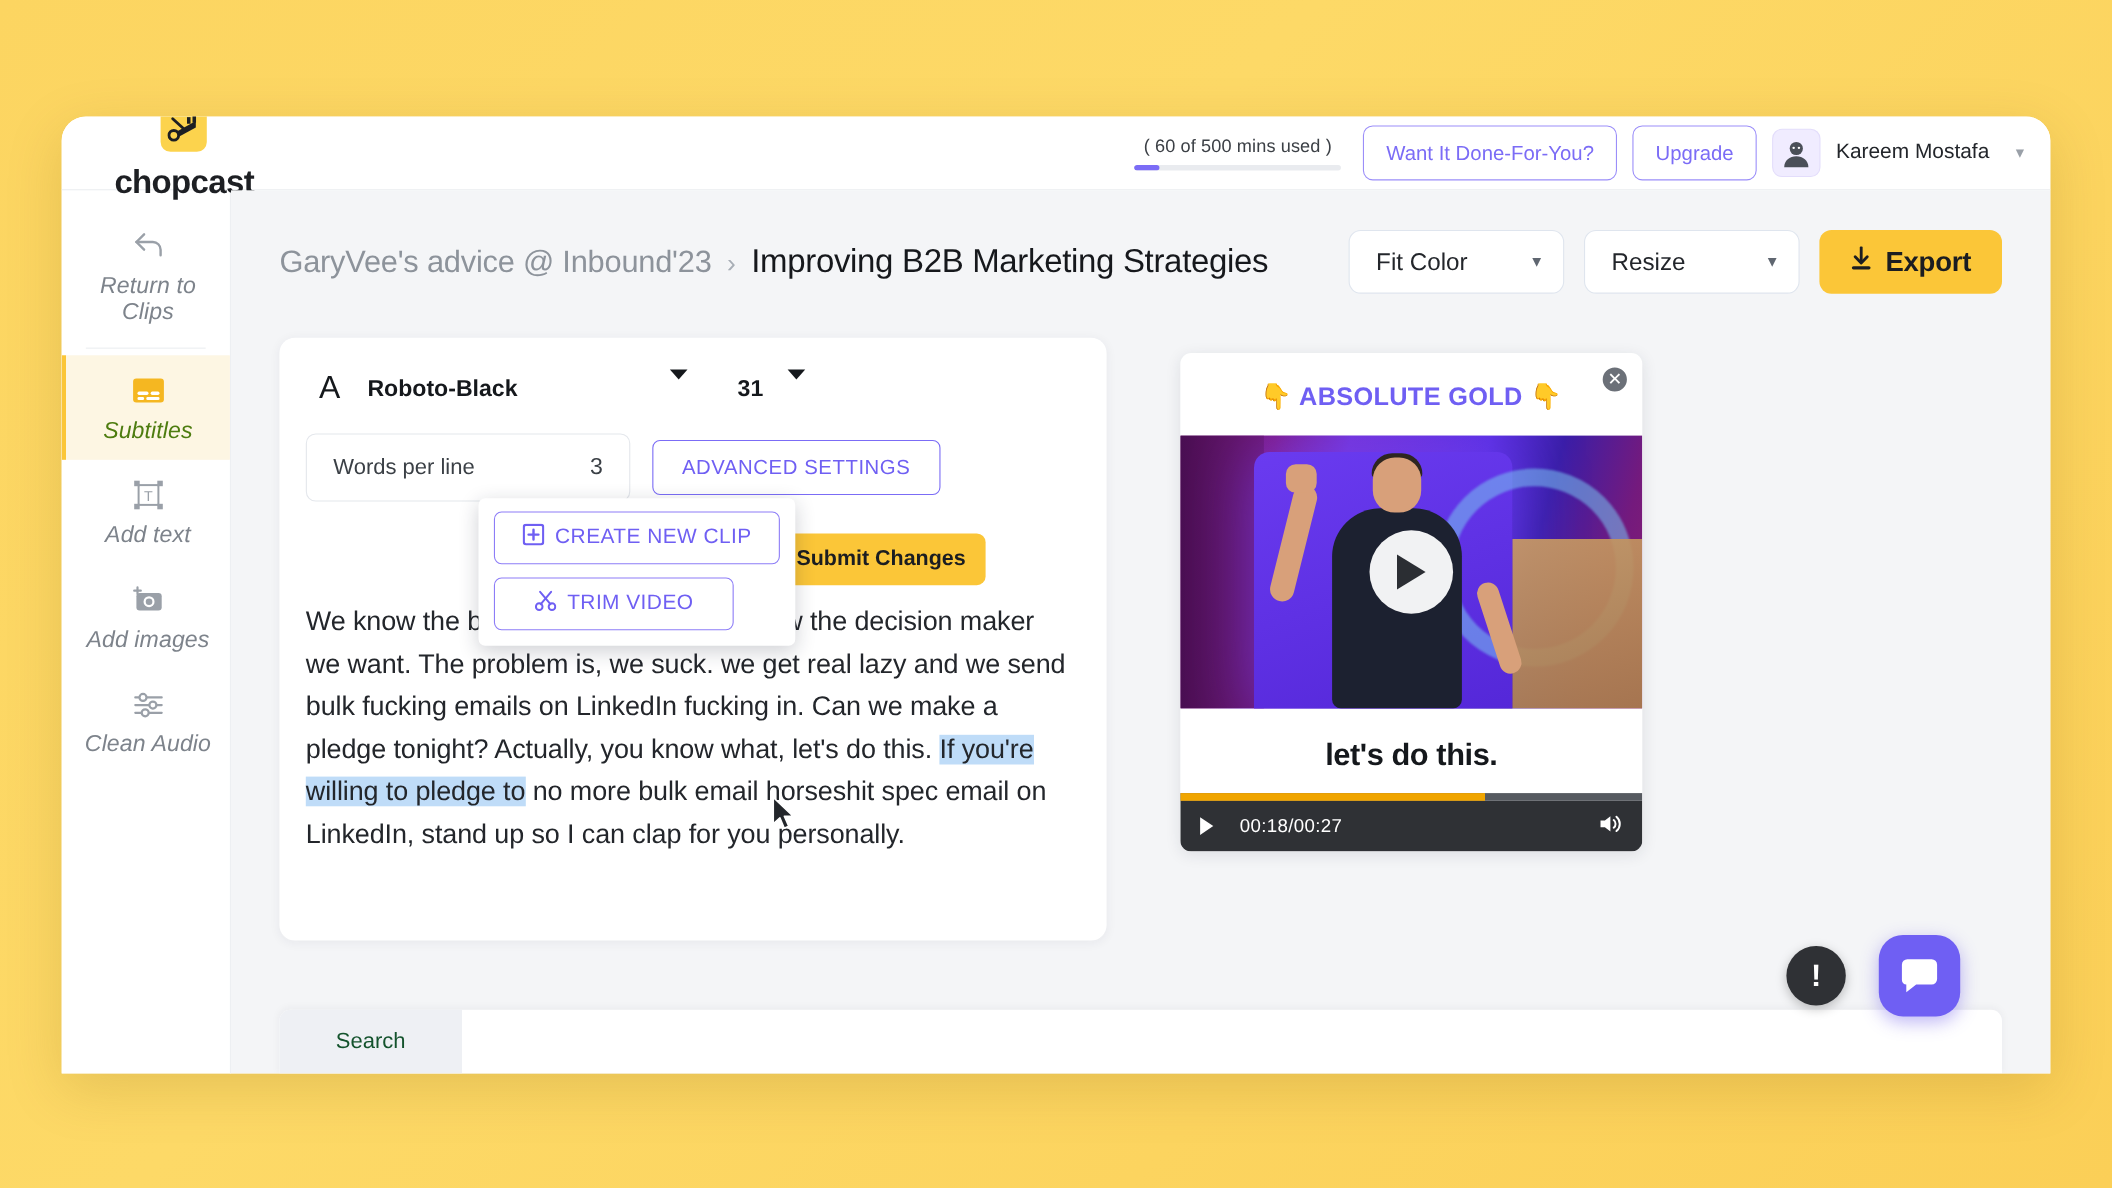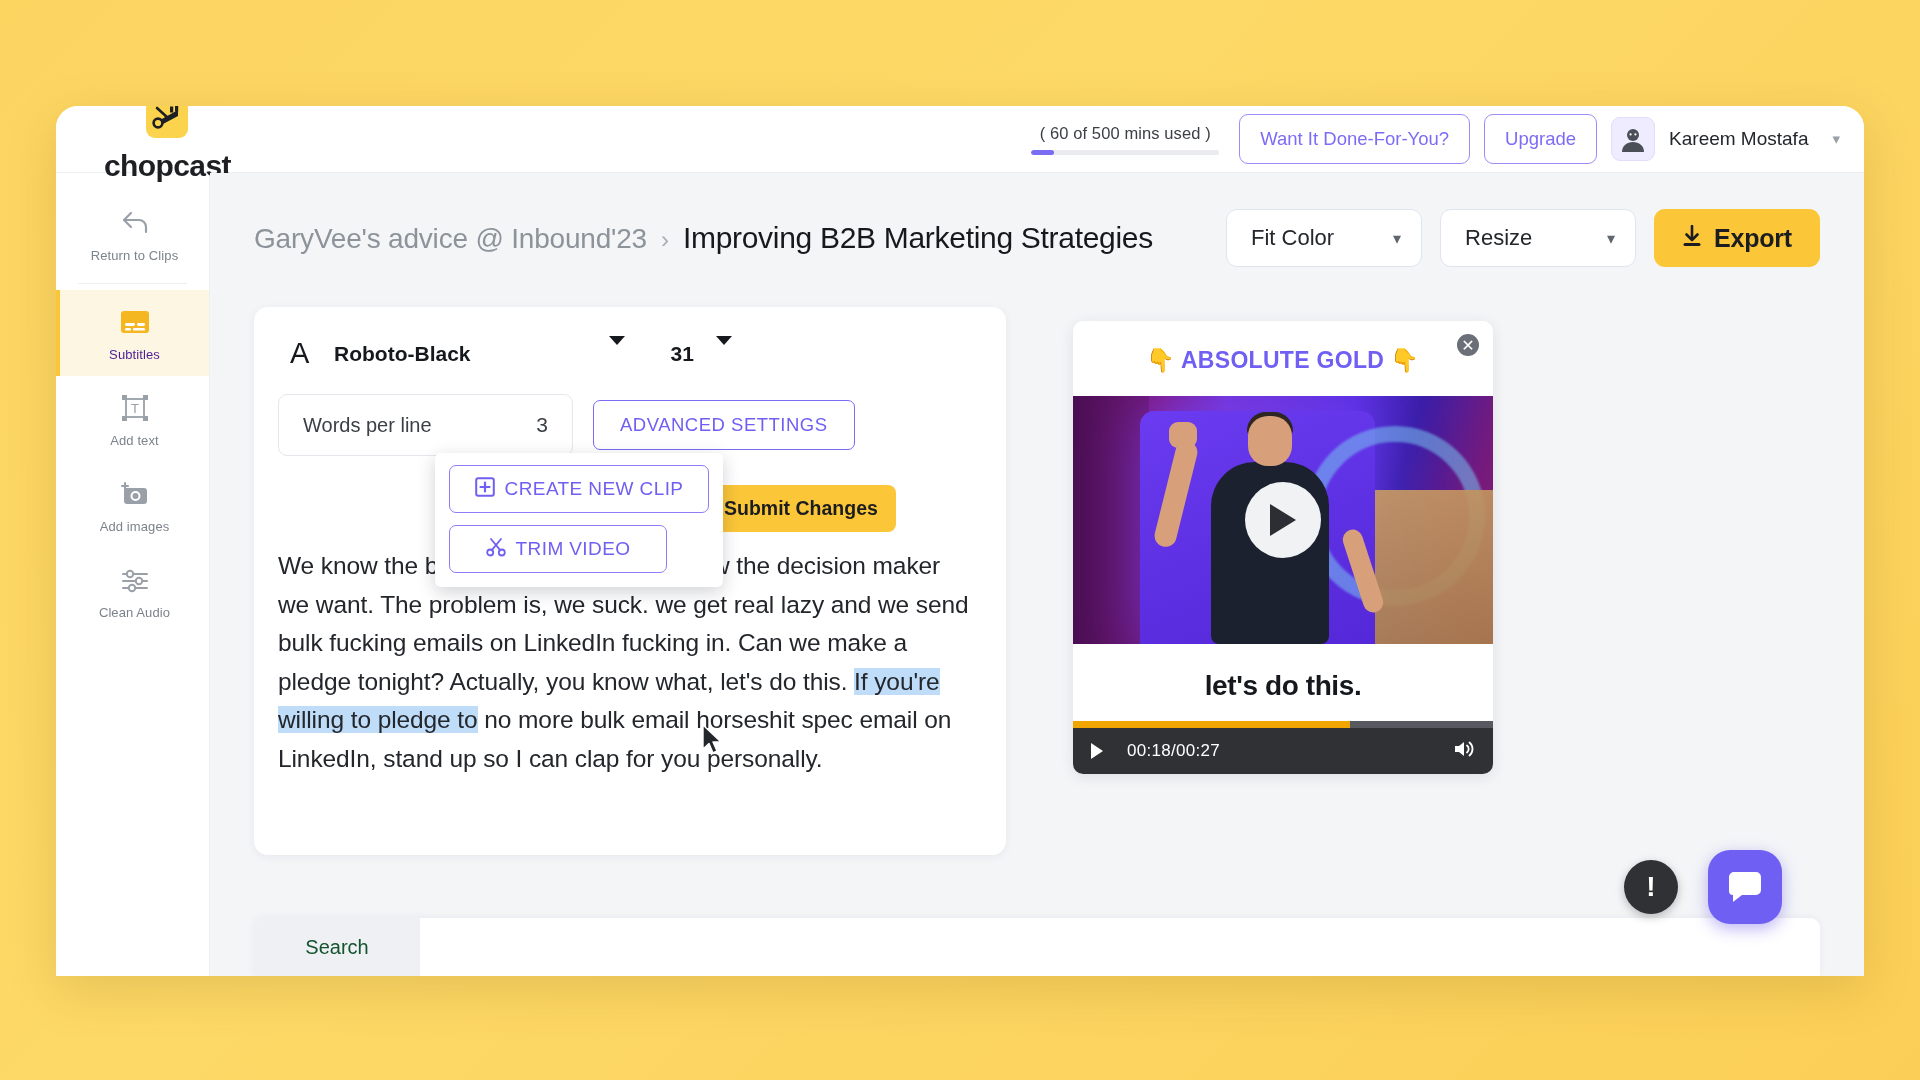--- a/index.html
+++ b/index.html
@@ -70,25 +70,25 @@
   #sidebar {
     width: 154px; background: #fff; border-right: 1px solid #edeff2;
     padding-top: 18px; flex: 0 0 auto;
   }
   .side-item {
     padding: 16px 6px 14px; text-align: center; cursor: pointer;
     border-left: 4px solid transparent; position: relative;
   }
   .side-item .si-icon { height: 32px; display:flex; align-items:center; justify-content:center; color:#9aa0a8; }
   .side-item .si-label {
-    margin-top: 9px; font-size: 13px; color: #7d838b; letter-spacing: .1px;
+    margin-top: 9px; font-size: 21px; color: #7d838b; letter-spacing: .1px; font-style: italic;
   }
   .side-item.active { background: #fdf6e3; border-left-color: #fbc638; }
   .side-item.active .si-icon { color: #f5b721; }
-  .side-item.active .si-label { color: #4c1d95; }
+  .side-item.active .si-label { color: #4d7c0f; }
   #side-divider { height:1px; background:#eceef1; margin: 6px 22px; }
 
   #main {
     flex: 1; background: #f4f5f7; position: relative; overflow: hidden;
   }
 
   
   #main-header {
     display: flex; align-items: center; padding: 36px 44px 0 44px;
   }

